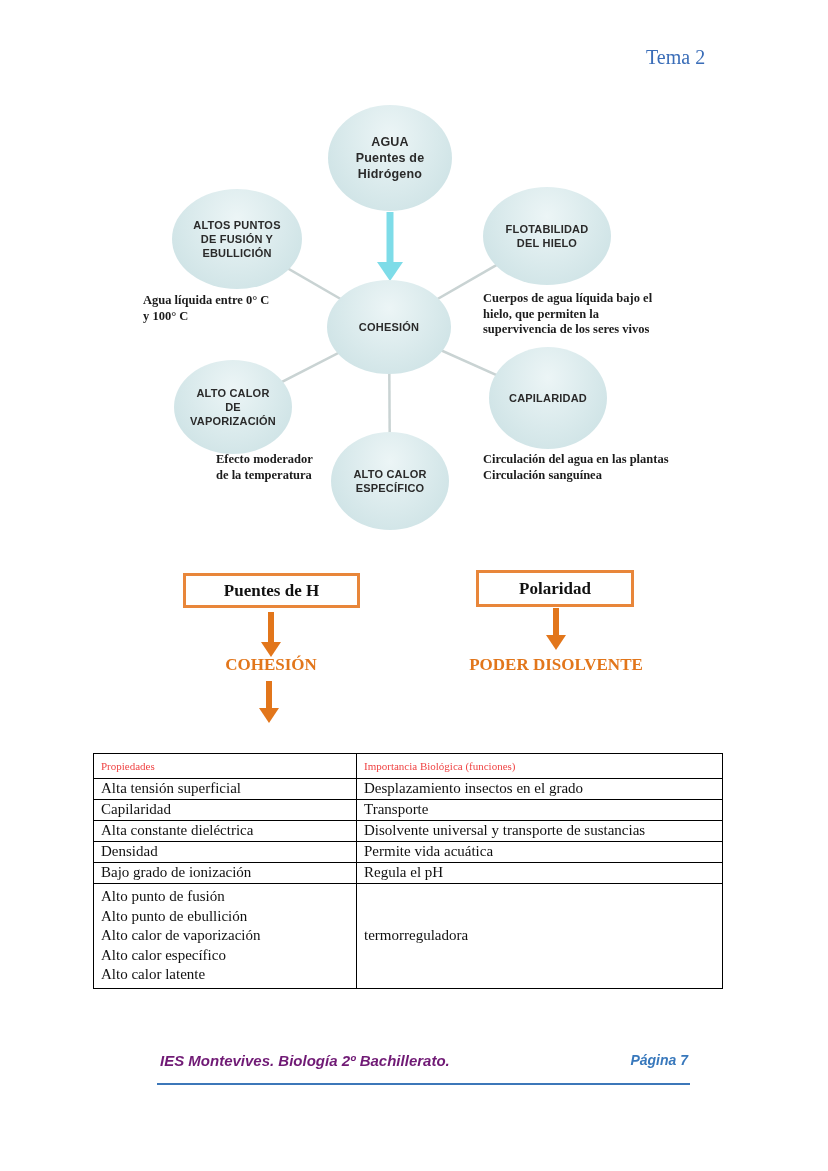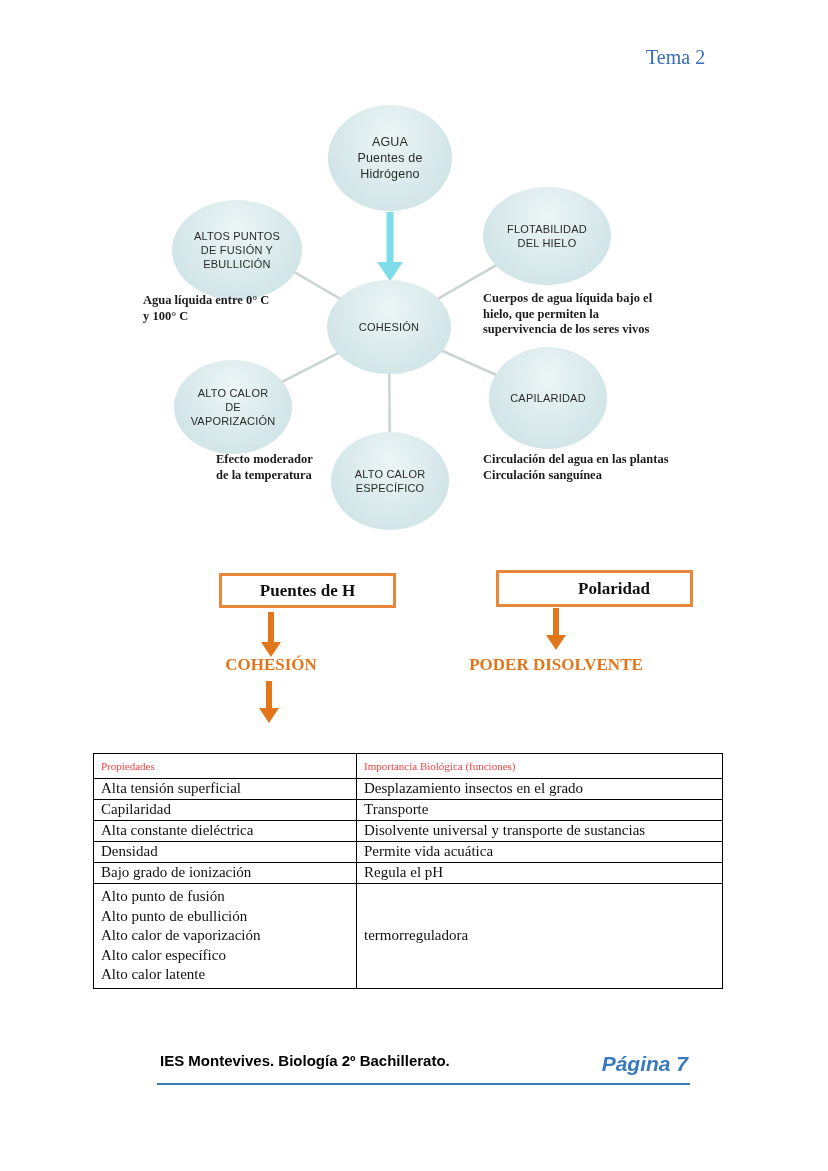--- a/index.html
+++ b/index.html
@@ -15,34 +15,34 @@
   }
 
   
   .diagram-svg { position:absolute; left:0; top:0; }
   .node {
     position:absolute; border-radius:50%;
     background:radial-gradient(ellipse at 50% 30%, #ecf5f6 0%, #d8e9eb 55%, #c8dfe2 100%);
     display:flex; align-items:center; justify-content:center; text-align:center;
   }
   .node-label {
-    font-weight:normal; color:#2a2a2a; white-space:pre-line; line-height:1.3;
+    font-weight:bold; color:#2a2a2a; white-space:pre-line; line-height:1.3;
     font-size:11px; letter-spacing:0.2px;
   }
   .node-label.big { font-size:12.5px; }
   .annotation {
     position:absolute; font-weight:bold; color:#1c1c1c;
     font-size:12.5px; line-height:1.25; white-space:pre-line;font-family:Liberation Serif, serif;
   }
 
   
   .flow-box {
     position:absolute; border:3px solid #e8863a; background:#fff;
     display:flex; align-items:center; justify-content:center;
-    font-family:"Liberation Serif", serif; font-weight:bold; font-size:17px; color:#111;margin-left:36px;
+    font-family:"Liberation Serif", serif; font-weight:bold; font-size:17px; color:#111;
   }
   .flow-label {
     position:absolute; text-align:center;
     font-family:"Liberation Serif", serif; font-weight:bold; font-size:17px; color:#e2761b;
   }
   .flow-svg { position:absolute; left:0; top:560px; }
 
   
   .props-table {
     position:absolute; left:93px; top:753px; width:629px;
@@ -54,25 +54,25 @@
   }
   .props-table th {
     color:#ef4444; font-size:11px; font-weight:normal; height:24px;
   }
   .props-table td { height:20px; line-height:1.3; }
   .props-table td.multi { white-space:pre-line; padding:3px 7px; line-height:1.3;margin-left:16px; }
 
   
   .footer-left {
     position:absolute; left:160px; top:1052px;
-    font-weight:bold; font-size:15px; color:#000000;
+    font-weight:bold; font-style:italic; font-size:15px; color:#701a75;
   }
   .footer-right {
     position:absolute; right:140px; top:1052px;
-    font-weight:bold; font-style:italic; font-size:21px; color:#3878bc;
+    font-weight:bold; font-style:italic; font-size:14px; color:#3878bc;
   }
   .footer-rule {
     position:absolute; left:157px; top:1083px; width:533px; height:2px; background:#3c77b9;
   }
 </style>
 </head>
 <body>
 
 <div class="page">
 
@@ -90,21 +90,21 @@
       <line x1="390" y1="212" x2="390" y2="265" stroke="#7edce8" stroke-width="7"></line>
       <polygon points="377,262 403,262 390,281" fill="#7edce8"></polygon>
     </g>
   </svg>
 
   <div class="node" style="left:328px;top:105px;width:124px;height:106px;">
     <span class="node-label big">AGUA
 Puentes de
 Hidrógeno</span>
   </div>
-  <div class="node" style="left:172px;top:200px;width:130px;height:100px;">
+  <div class="node" style="left:172px;top:189px;width:130px;height:100px;">
     <span class="node-label">ALTOS PUNTOS
 DE FUSIÓN Y
 EBULLICIÓN</span>
   </div>
   <div class="node" style="left:483px;top:187px;width:128px;height:98px;">
     <span class="node-label">FLOTABILIDAD
 DEL HIELO</span>
   </div>
   <div class="node" style="left:327px;top:280px;width:124px;height:94px;">
     <span class="node-label">COHESIÓN</span>
@@ -126,21 +126,21 @@
 y 100° C</div>
   <div class="annotation" style="left:483px;top:291px;width:236px;">Cuerpos de agua líquida bajo el
 hielo, que permiten la
 supervivencia de los seres vivos</div>
   <div class="annotation" style="left:483px;top:452px;width:250px;">Circulación del agua en las plantas
 Circulación sanguínea</div>
   <div class="annotation" style="left:216px;top:452px;width:140px;">Efecto moderador
 de la temperatura</div>
 
   <div class="flow-box" style="left:183px;top:573px;width:171px;height:29px;">Puentes de H</div>
-  <div class="flow-box" style="left:460px;top:570px;width:152px;height:31px;padding-left:39px;">Polaridad</div>
+  <div class="flow-box" style="left:476px;top:570px;width:152px;height:31px;">Polaridad</div>
 
   <svg class="flow-svg" width="828" height="180" viewBox="0 0 828 180">
     <g stroke="#e2761b" fill="#e2761b">
       <g>
         <line x1="271" y1="52" x2="271" y2="84" stroke-width="6"></line>
         <polygon points="261,82 281,82 271,97" stroke="none"></polygon>
       </g>
       <g>
         <line x1="269" y1="121" x2="269" y2="150" stroke-width="6"></line>
         <polygon points="259,148 279,148 269,163" stroke="none"></polygon>

